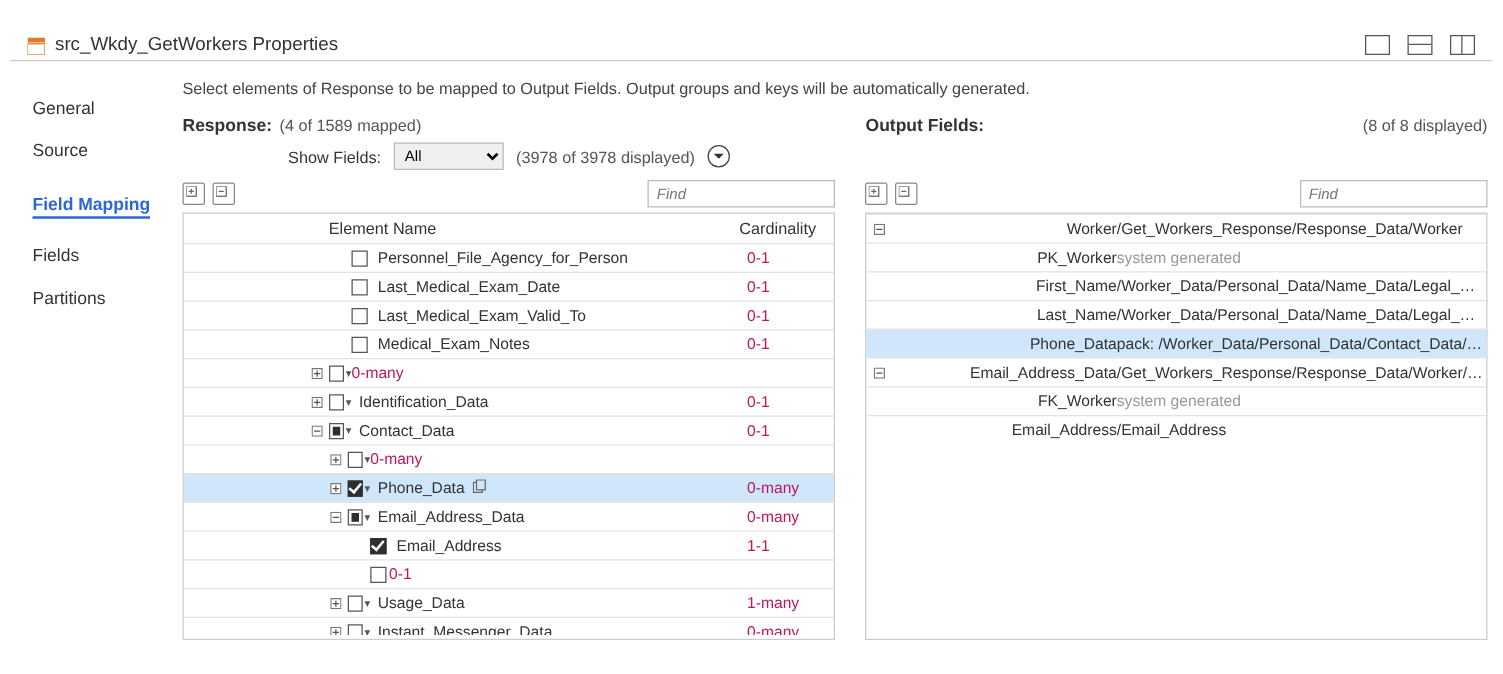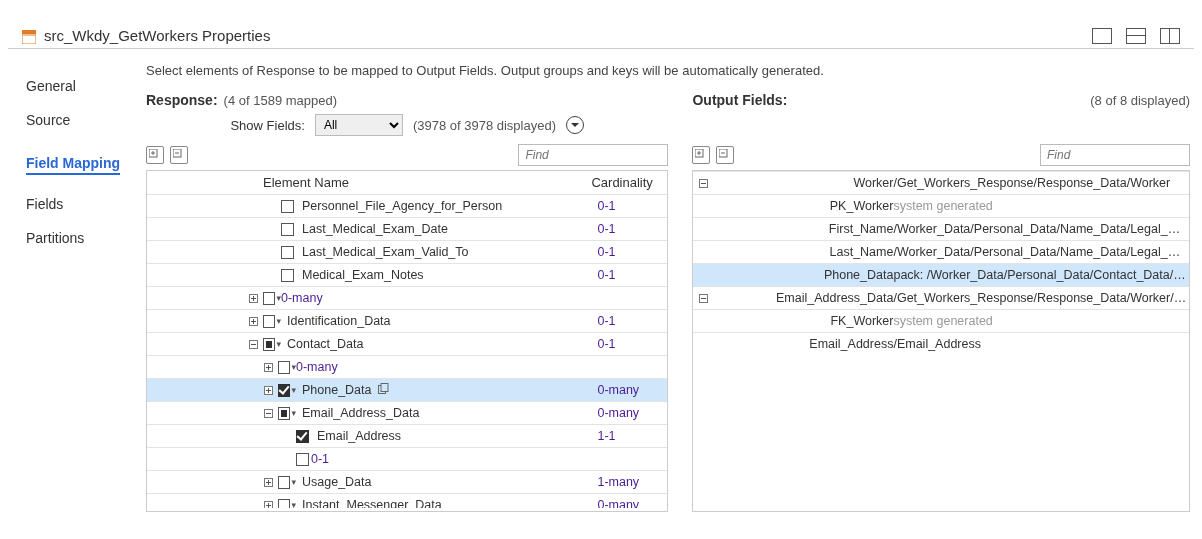--- a/index.html
+++ b/index.html
@@ -62,21 +62,21 @@
   .l-indent { display:flex; align-items:center; }
   .l-expand { width:14px; text-align:center; color:#555; cursor:pointer; user-select:none; font-size:10px;}
   .l-chk { width:18px; display:flex; align-items:center; justify-content:center;}
   .chkwrap { position:relative; width:13px; height:13px; border:1.5px solid #555; background:#fff; }
   .chkwrap.checked { background:#2f2f2f; border-color:#2f2f2f; }
   .chkwrap.checked::after { content:""; position:absolute; left:2px; top:-1px; width:4px; height:8px; border:solid #fff; border-width:0 2px 2px 0; transform:rotate(40deg);}
   .chkwrap.indet::after { content:""; position:absolute; left:2px; right:2px; top:2px; bottom:2px; background:#2f2f2f;}
   .chk-caret { font-size:9px; color:#555; margin-left:1px; cursor:pointer; }
   .l-name { flex:1; padding-left:6px; overflow:hidden; text-overflow:ellipsis; cursor:pointer;}
   .copy-icon { margin-left:6px; color:#666; font-size:11px; display:inline-flex;}
-  .l-card { width:70px; color:#4c1d95; }
+  .l-card { width:70px; color:#be185d; }
 
   .left-header .c-name { padding-left:110px; flex:1; }
   .left-header .c-card { width:70px; }
 
   
   .r-expand { width:18px; text-align:center; font-size:10px; color:#555; cursor:pointer;}
   .r-name { flex:0 0 160px; cursor:pointer;text-align:right;}
   .r-mapped { flex:1; overflow:hidden; text-overflow:ellipsis;}
   .r-mapped.gray { color:#999;}
   .right-header .c-fn { flex:0 0 150px; padding-left:18px;}

